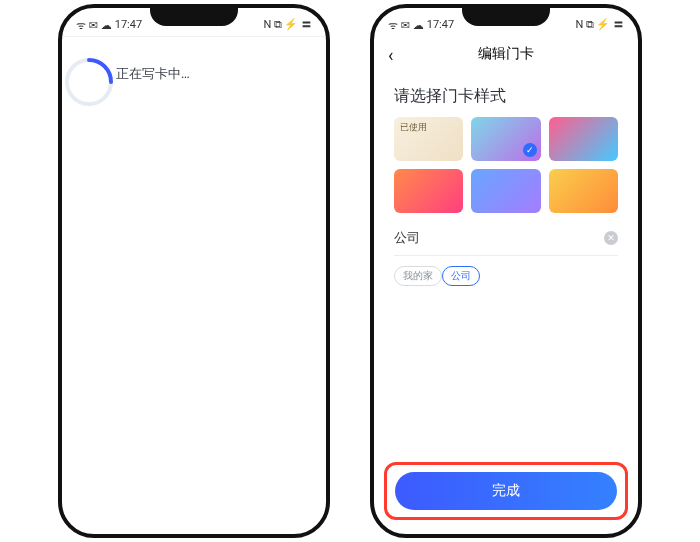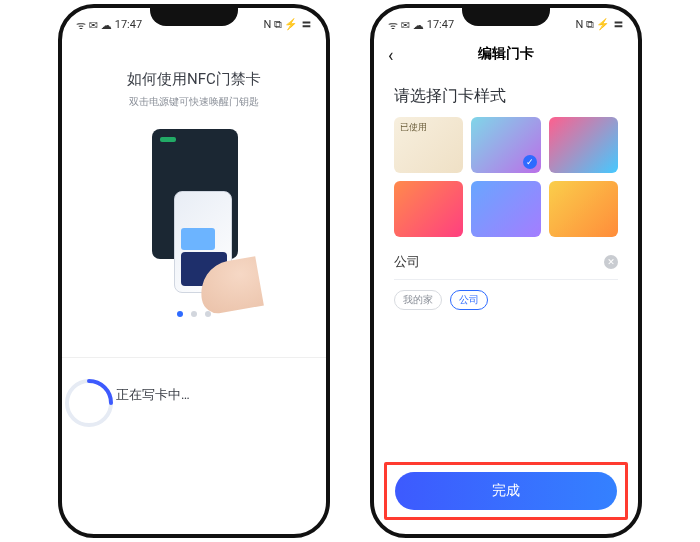--- a/index.html
+++ b/index.html
@@ -38,73 +38,54 @@
   .p1-bottom{height:176px;border-top:0;display:flex;flex-direction:row;align-items:flex-start;justify-content:flex-start;padding-top:18px}
   .spinner{width:54px;height:54px}
   .spinner svg{display:block}
   .p1-writing{margin-top:10px;font-size:13px;color:#3a3e46}
   .p1-note{font-size:10px;color:var(--muted);margin-top:4px}
   .divider{height:1px;background:#efefef;width:100%}
 
   
   .p2-header{height:36px;display:flex;align-items:center;justify-content:center;position:relative}
   .p2-header .back{position:absolute;left:14px;font-size:18px;color:#222}
-  .p2-title{font-size:14px;font-weight:700}
+  .p2-title{font-size:14px;font-weight:400}
   .section-label{font-size:16px;color:#2f333a;padding:14px 20px 10px}
   .swatches{display:grid;grid-template-columns:repeat(3,1fr);gap:8px;padding:0 20px}
-  .swatch{height:56px;border-radius:6px;position:relative}
+  .swatch{height:44px;border-radius:6px;position:relative}
   .swatch .tag{position:absolute;top:4px;left:6px;font-size:9px;color:#6b5e3b}
   .swA{background:linear-gradient(135deg,#f7efde,#efe0c5)}
   .swB{background:linear-gradient(135deg,#7fd6e8,#bb6fe8)}
   .swC{background:linear-gradient(135deg,#ff5f8d,#45c9ff)}
   .swD{background:linear-gradient(135deg,#ff8a4c,#ff3f80)}
   .swE{background:linear-gradient(135deg,#68a6ff,#a47dff)}
   .swF{background:linear-gradient(135deg,#face4b,#ff8c3a)}
   .check{position:absolute;right:4px;bottom:4px;width:14px;height:14px;border-radius:50%;background:var(--blue);display:flex;align-items:center;justify-content:center;color:#fff;font-size:9px}
   .name-field{padding:8px 20px 0}
   .input-row{display:flex;align-items:center;justify-content:space-between;border-bottom:1px solid #eceef2;padding:8px 0;font-size:13px;color:#333}
   .clear{width:14px;height:14px;border-radius:50%;background:#c9ccd1;color:#fff;font-size:9px;display:flex;align-items:center;justify-content:center}
-  .chips{display:flex;gap:8px;padding:10px 20px}
+  .chips{display:flex;gap:0;padding:10px 20px}
   .chip{font-size:10px;padding:2px 8px;border-radius:10px;border:1px solid #d8dbe0;color:#8a8f98}
   .chip.active{border-color:var(--blue);color:var(--blue)}
-  .done-wrap{margin:8px 10px 0;height:58px;border:3px solid #ff3b30;border-radius:2px;display:flex;align-items:center;justify-content:center}
+  .done-wrap{margin:8px 10px 0;height:58px;border:3px solid #ff3b30;border-radius:12px;display:flex;align-items:center;justify-content:center}
   .done-btn{flex:1;margin:6px 8px;height:38px;border-radius:20px;background:linear-gradient(90deg,#3d5afe,#3481ff);color:#fff;display:flex;align-items:center;justify-content:center;font-size:14px}
 </style>
 </head>
 <body>
 
 <div class="phone">
   <div class="notch"></div>
   <div class="statusbar">
     <div class="left">
       <span>ᯤ ✉ ☁</span>
       <span>17:47</span>
     </div>
     <div class="right">N ⧉ ⚡ 〓</div>
   </div>
 
-  <div class="p1-top">
-    <div class="p1-title">如何使用NFC门禁卡</div>
-    <div class="p1-sub">双击电源键可快速唤醒门钥匙</div>
-
-    <div class="nfc-illus">
-      <div class="reader"></div>
-      <div class="held">
-        <div class="card"></div>
-        <div class="screen2"></div>
-      </div>
-      <div class="hand"></div>
-    </div>
-
-    <div class="dots">
-      <div class="dot active"></div>
-      <div class="dot"></div>
-      <div class="dot"></div>
-    </div>
-  </div>
 
   <div class="divider"></div>
 
   <div class="p1-bottom">
     <div class="spinner">
       <svg viewBox="0 0 54 54">
         <circle cx="27" cy="27" r="22" fill="none" stroke="#e6ebf4" stroke-width="4"></circle>
         <path d="M27 5 a22 22 0 0 1 22 22" fill="none" stroke="#3d5afe" stroke-width="4" stroke-linecap="round"></path>
       </svg>
     </div>

